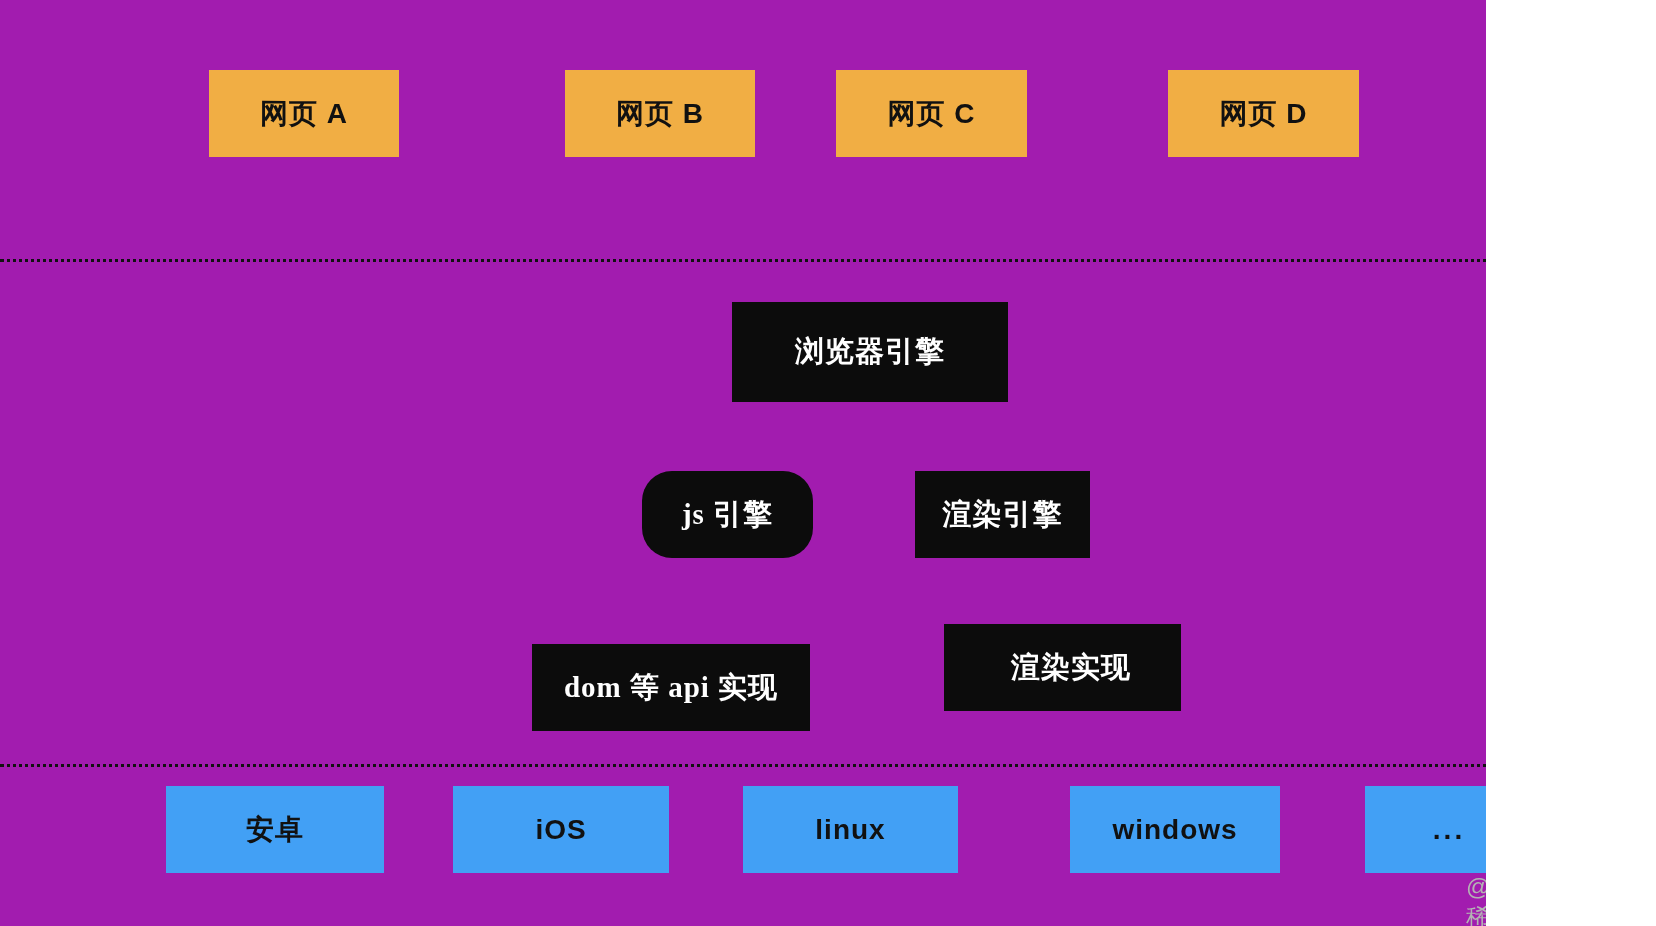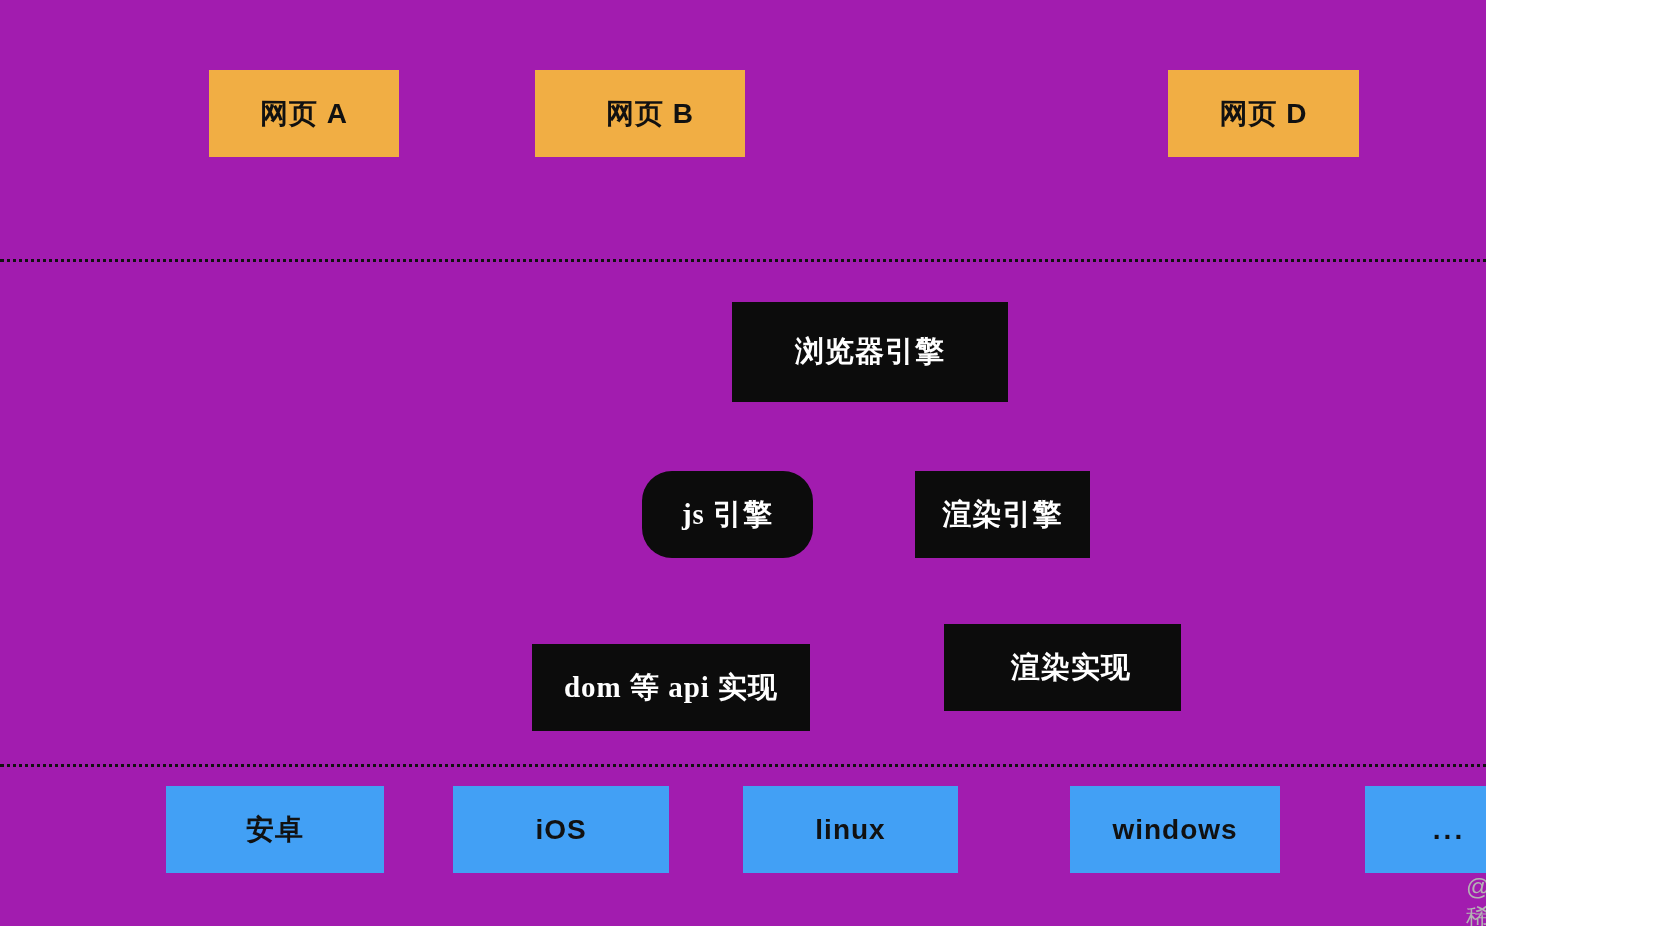--- a/index.html
+++ b/index.html
@@ -59,21 +59,22 @@
     color: #B3B3B3;
     letter-spacing: 1px;
   }
 </style>
 </head>
 <body>
 
 <div id="canvas">
 
   <div class="box page-box" style="left:209px;width:190px;">网页 A</div>
-  <div class="box page-box" style="left:535px;width:190px;padding-left:20px;">网页 B</div>
+  <div class="box page-box" style="left:565px;width:190px;">网页 B</div>
+  <div class="box page-box" style="left:836px;width:191px;">网页 C</div>
   <div class="box page-box" style="left:1168px;width:191px;">网页 D</div>
 
   <div class="dotted-sep" style="top:259px;"></div>
 
   <div class="box engine-box" style="left:732px;top:302px;width:276px;height:100px;">浏览器引擎</div>
 
   <div class="box engine-box" style="left:642px;top:471px;width:171px;height:87px;border-radius:30px;">js 引擎</div>
   <div class="box engine-box" style="left:915px;top:471px;width:175px;height:87px;">渲染引擎</div>
 
   <div class="box engine-box" style="left:532px;top:644px;width:278px;height:87px;">dom 等 api 实现</div>

